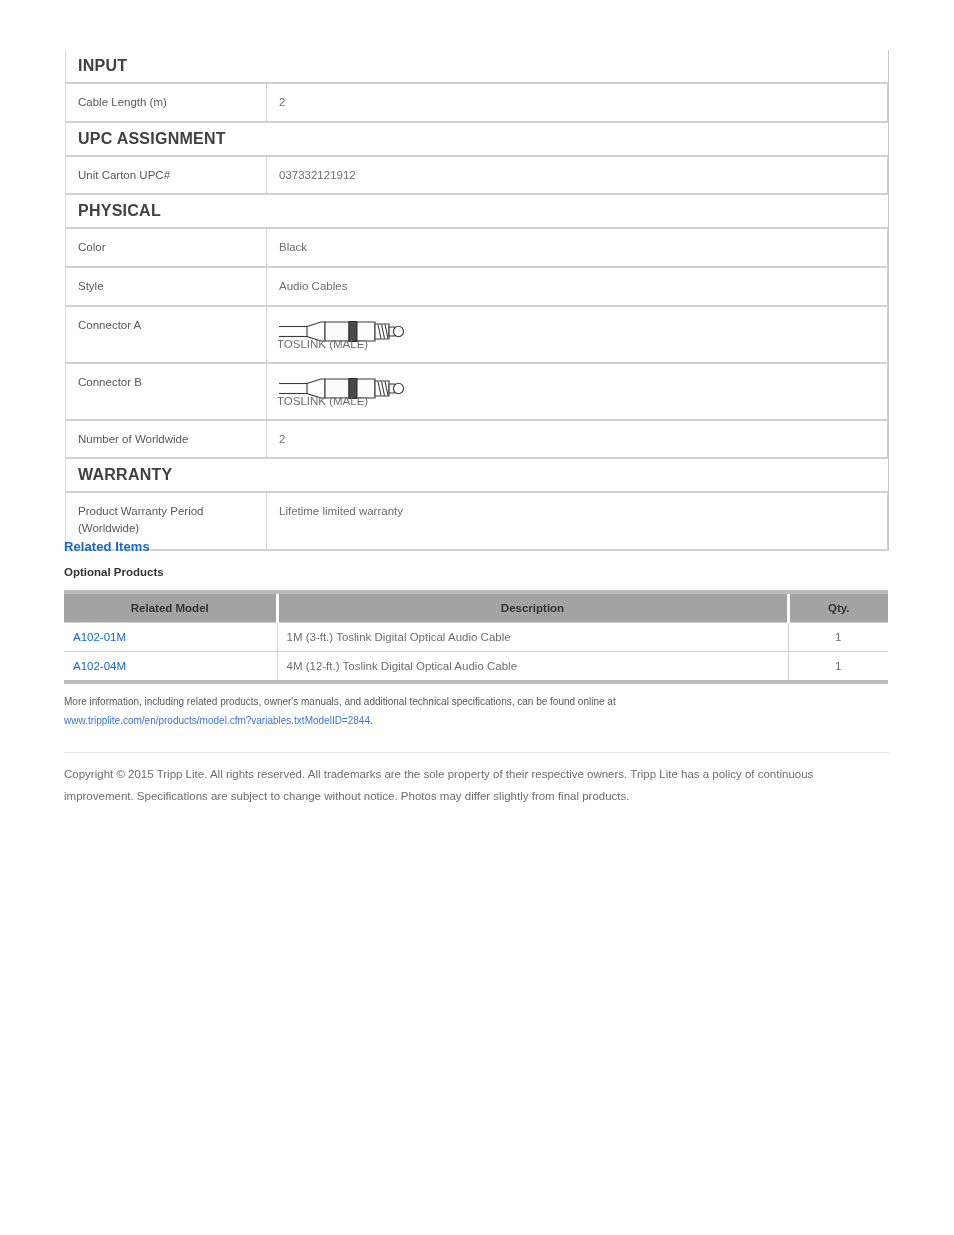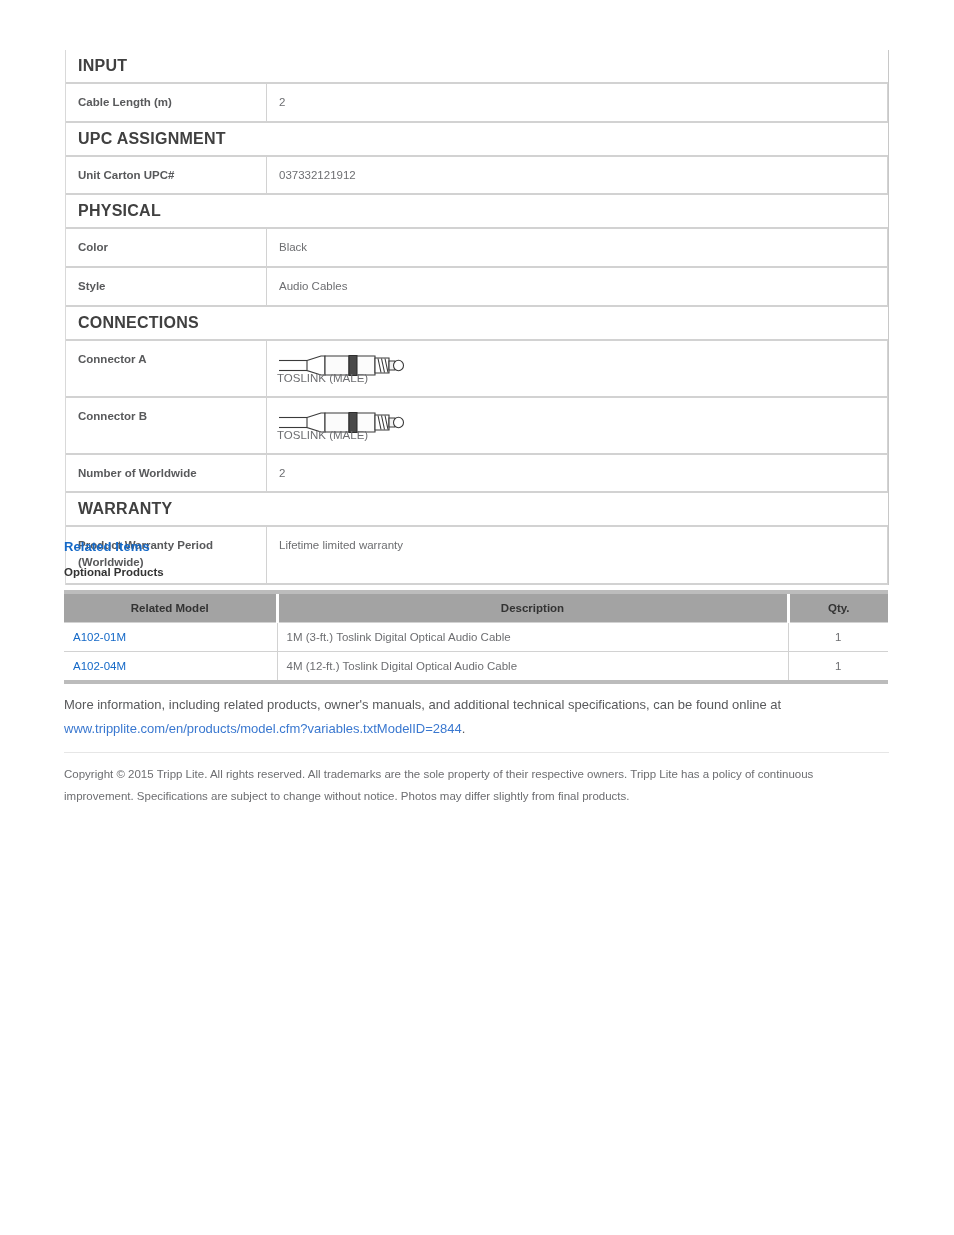--- a/index.html
+++ b/index.html
@@ -50,21 +50,21 @@
     letter-spacing: 0.25px;
     padding: 7px 0 7px 12px;
   }
   .spec-label-cell {
     width: 201px;
     flex: 0 0 201px;
     border-right: 1px solid #d2d2d2;
     border-bottom: 2px solid #d2d2d2;
     padding: 10px 10px 10px 12px;
     font-size: 11.5px;
-    font-weight: bold;
+    font-weight: normal;
     color: #58595b;
     line-height: 1.45;
   }
   .spec-value-cell {
     flex: 1 1 auto;
     border-bottom: 2px solid #d2d2d2;
     border-right: 1px solid #d2d2d2;
     padding: 10px 10px 10px 12px;
     font-size: 11.5px;
     font-weight: normal;
@@ -156,21 +156,21 @@
     text-decoration: none;
     text-align: center;
   }
 
   
   .info-block {
     position: absolute;
     left: 64px;
     top: 693px;
     width: 830px;
-    font-size: 13px;
+    font-size: 10px;
     color: #58595b;
     line-height: 1.85;
   }
   .info-block a {
     color: #3a78d0;
     text-decoration: none;
   }
 
   
   .divider {
@@ -214,23 +214,20 @@
       <div class="spec-section-row">
         <div class="spec-section-title">PHYSICAL</div>
       </div>
       <div class="spec-row">
         <div class="spec-label-cell">Color</div>
         <div class="spec-value-cell">Black</div>
       </div>
       <div class="spec-row">
         <div class="spec-label-cell">Style</div>
         <div class="spec-value-cell">Audio Cables</div>
-      </div>
-      <div class="spec-section-row">
-        <div class="spec-section-title">CONNECTIONS</div>
       </div>
       <div class="spec-row conn">
         <div class="spec-label-cell">Connector A</div>
         <div class="spec-value-cell" style="padding: 6px 10px;">
           <div class="conn-graphic-wrap">
   <svg class="conn-svg" width="132" height="36" viewBox="0 0 132 36">
     <g fill="none" stroke="#3a3a3a" stroke-width="1.1">
 
       <line x1="2" y1="12.5" x2="30" y2="12.5"></line>
       <line x1="2" y1="22.5" x2="30" y2="22.5"></line>

